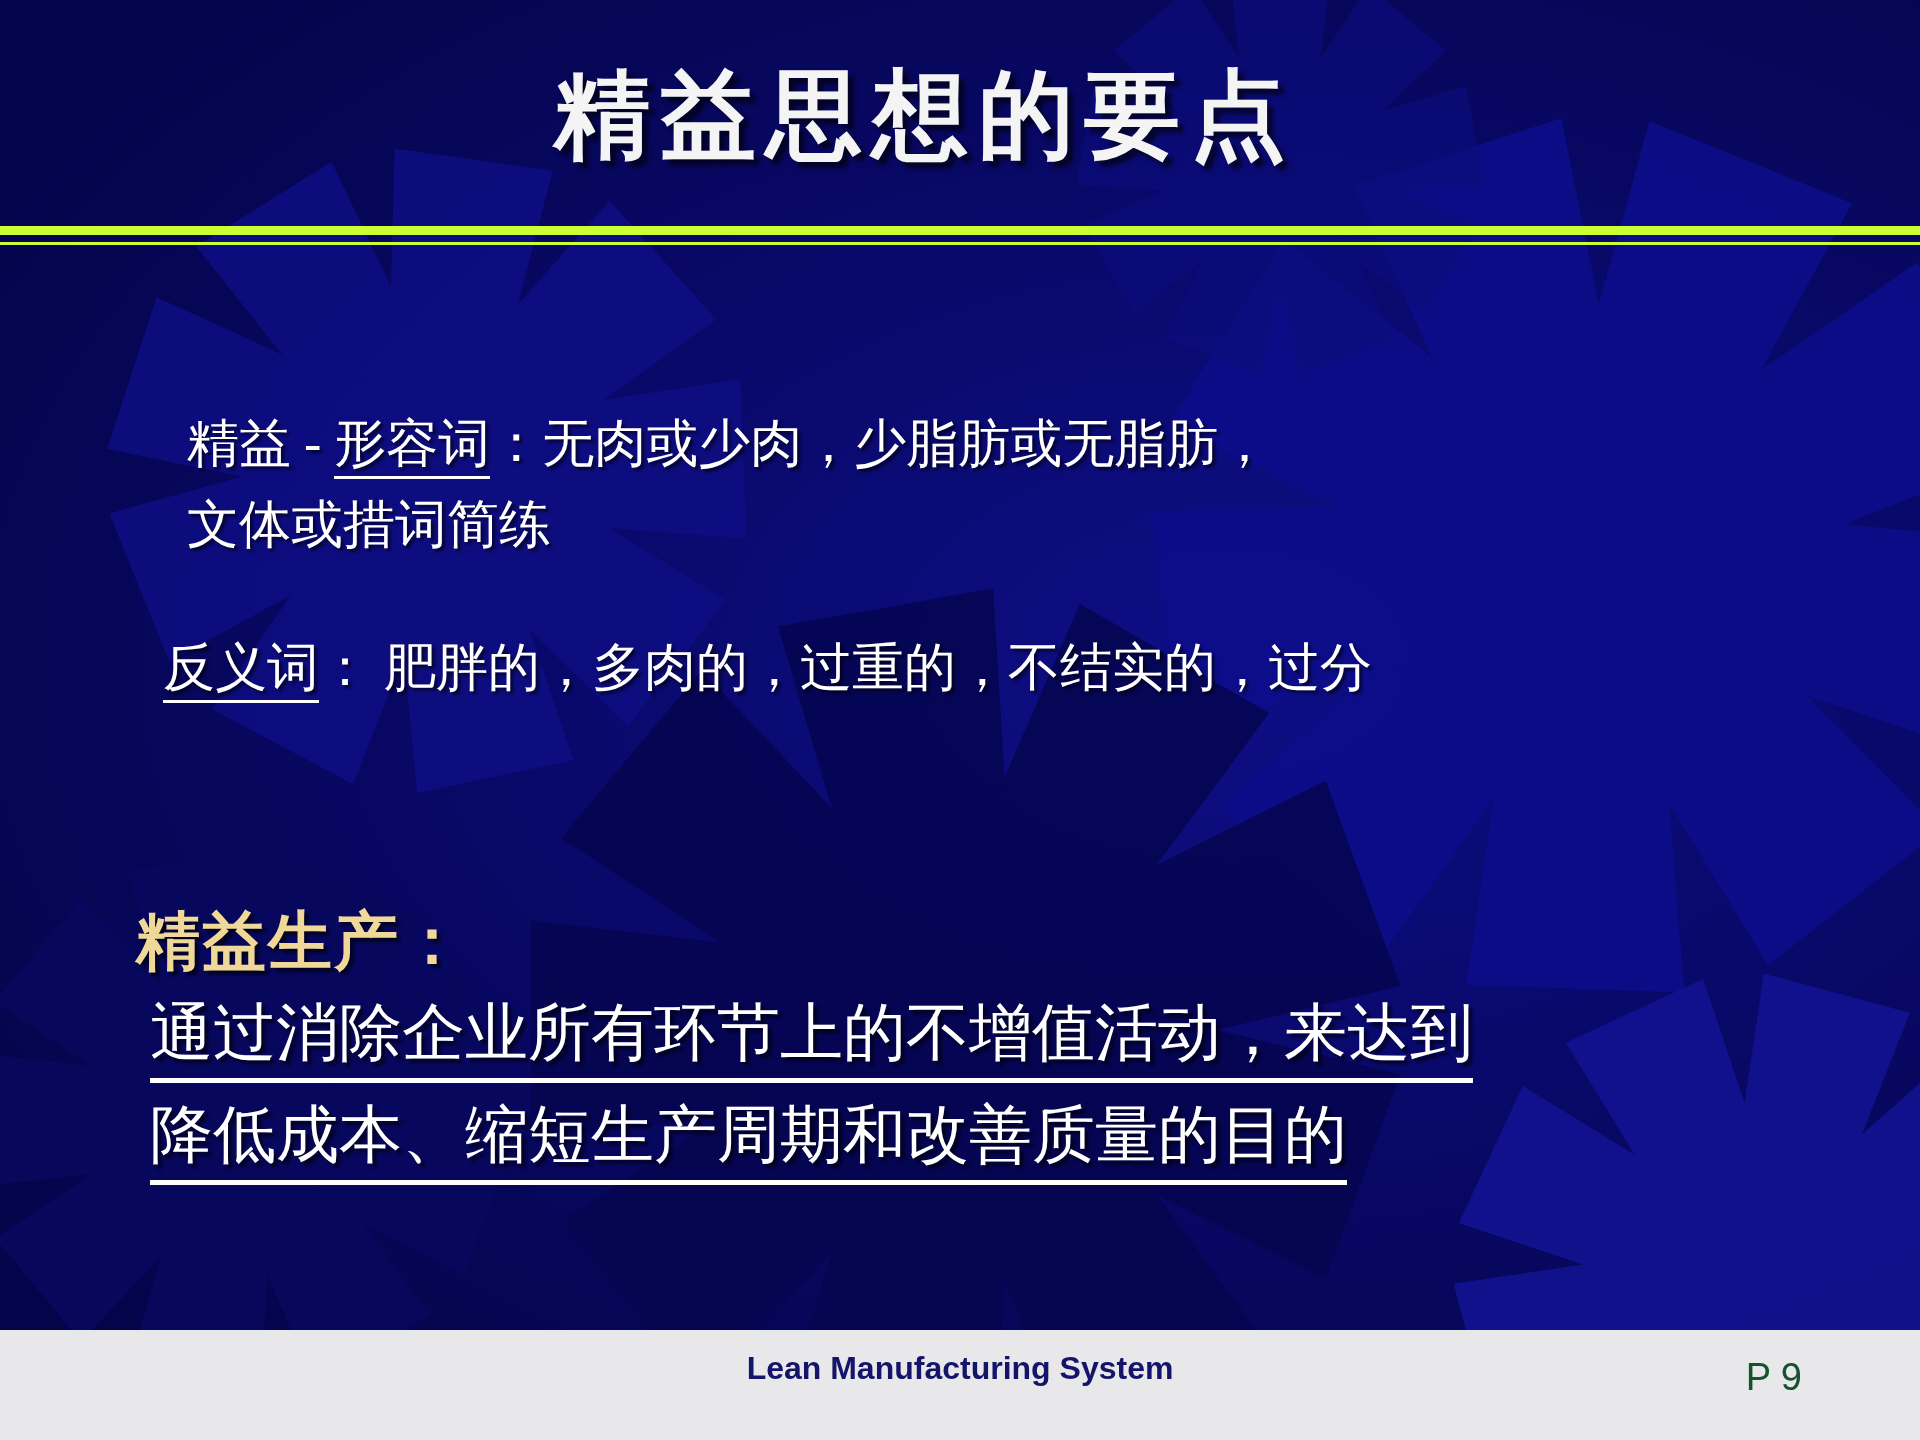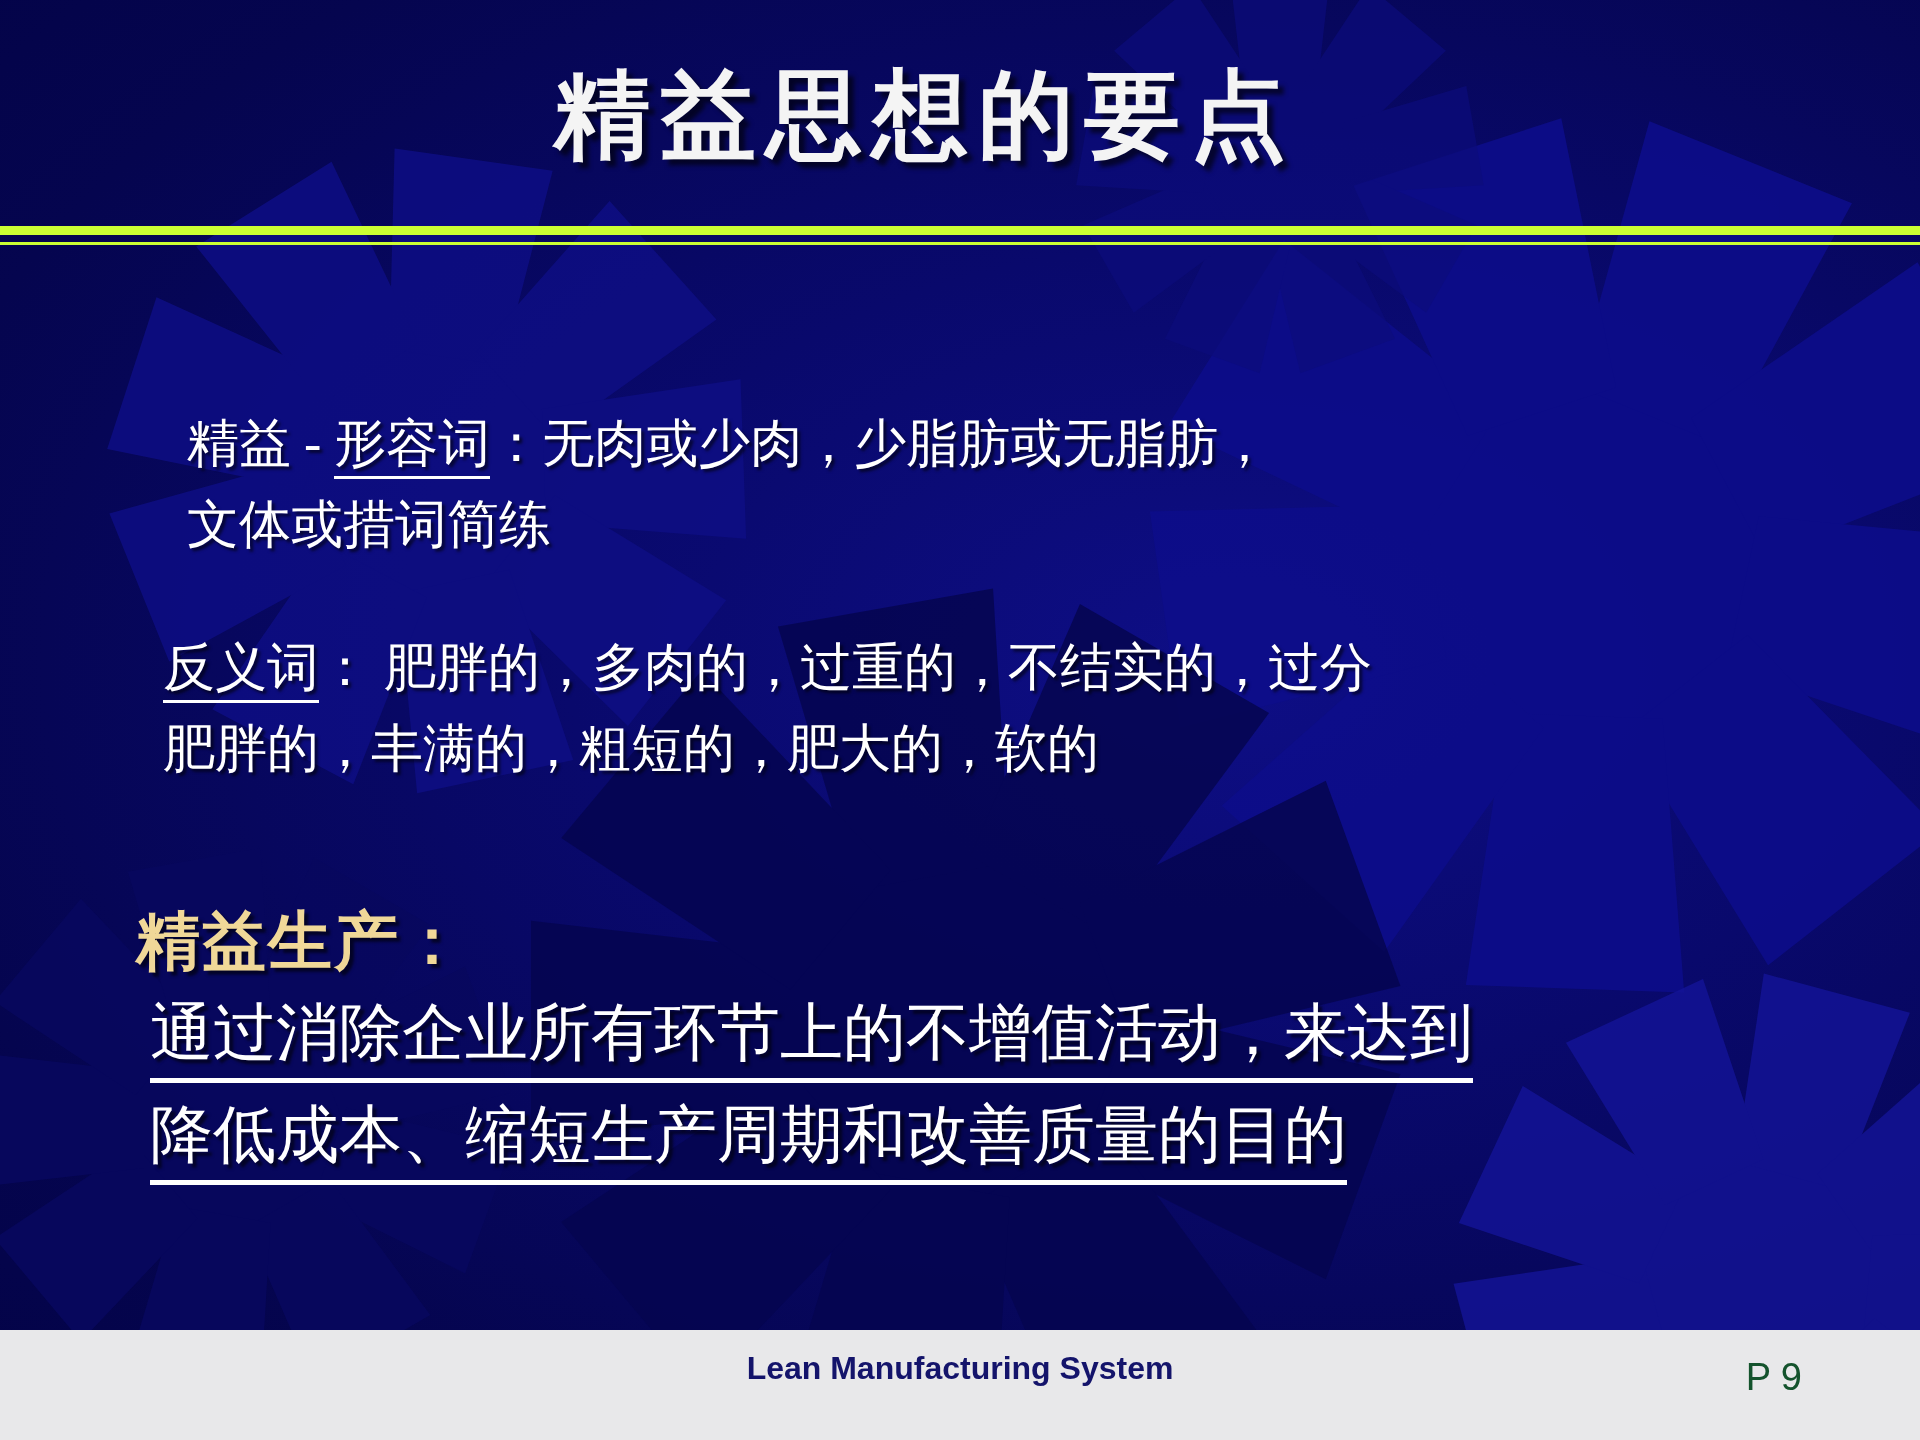--- a/index.html
+++ b/index.html
@@ -162,21 +162,20 @@
 
     <div class="para para-1">
       <span>精益 - </span><span class="u-word">形容词</span><span>：无肉或少肉，少脂肪或无脂肪，</span>
       <br>
       <span>文体或措词简练</span>
     </div>
 
     <div class="para para-2">
       <span class="u-word">反义词</span><span>：  肥胖的，多肉的，过重的，不结实的，过分</span>
       <br>
-      <span>肥胖的，丰满的，粗短的，肥大的，软的</span>
     </div>
 
     <div class="heading-tan h-shengchan">精益生产：</div>
 
     <div class="statement">
       <span class="u-line">通过消除企业所有环节上的不增值活动，来达到</span>
       <br>
       <span class="u-line">降低成本、缩短生产周期和改善质量的目的</span>
     </div>
 

